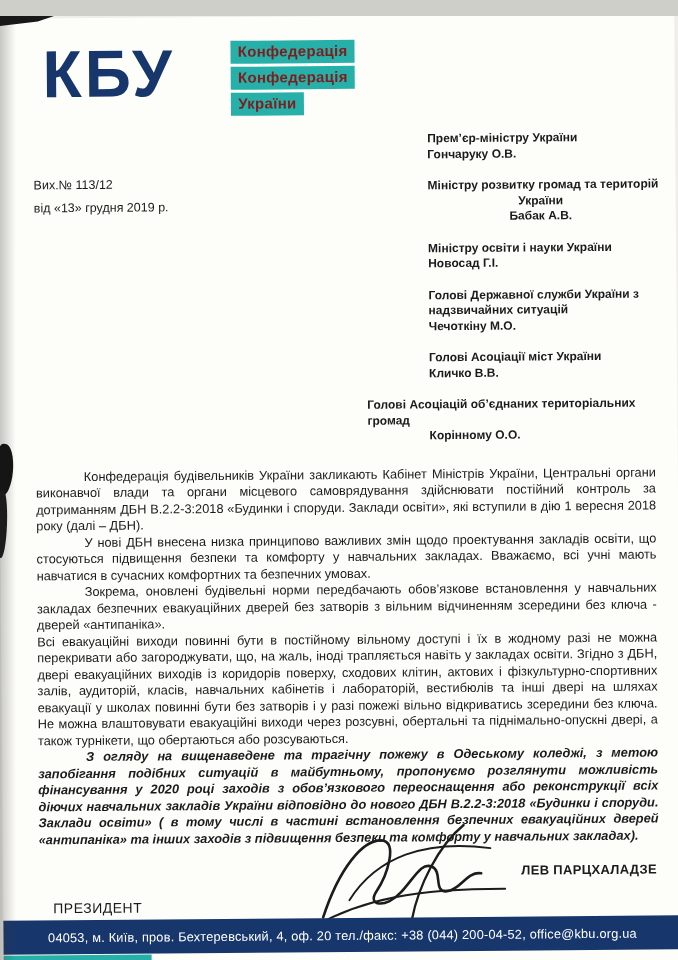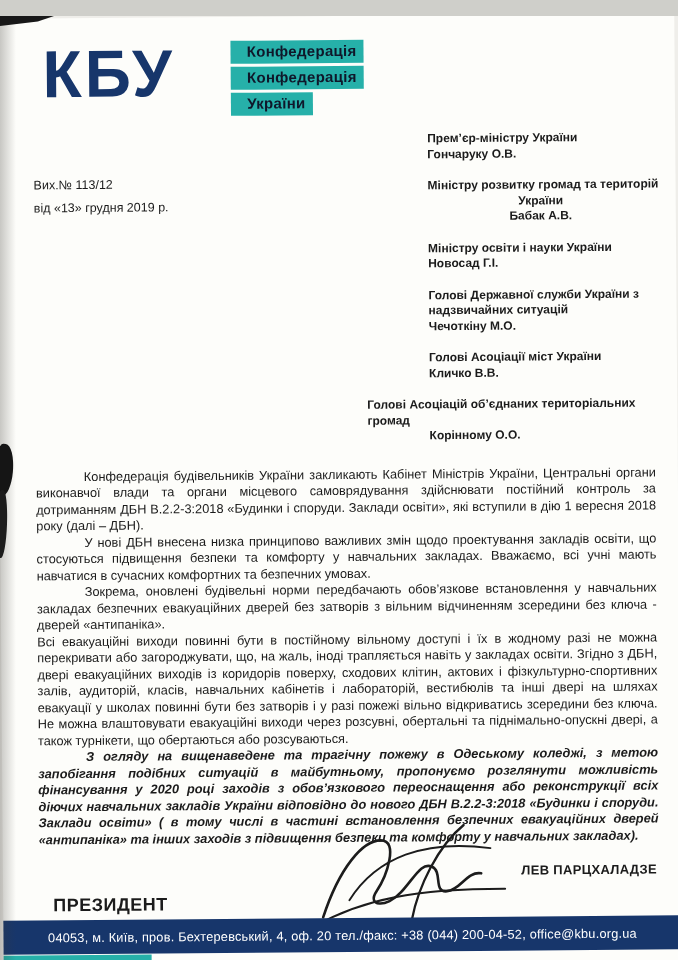--- a/index.html
+++ b/index.html
@@ -39,25 +39,25 @@
     letter-spacing:3px;
     color:var(--navy);
     line-height:88px;
     margin-left:10px;
     transform:scaleY(1.04);
   }
   .org-name{margin-left:56px;margin-top:12px;}
   .org-line{
     display:table;
     background:var(--teal);
-    color:#0f172a;
+    color:#7f1d1d;
     font-weight:bold;
     font-size:15px;
     line-height:18px;
-    padding:2px 7px 3px 16px;
+    padding:2px 7px 3px 7px;
     margin-bottom:3px;
     letter-spacing:0.3px;
   }
   
   .addr-row{display:flex;justify-content:space-between;margin-top:14px;}
   .ref{margin-top:44px;font-size:12.5px;line-height:15px;}
   .ref-num{margin-bottom:8px;}
   .recipients{
     width:226px;
     font-weight:bold;
@@ -76,21 +76,21 @@
     line-height:16.5px;
     text-align:justify;
   }
   .body p{margin:0;text-indent:48px;}
   .body p.noindent{text-indent:0;}
   .body p.final{font-weight:bold;font-style:italic;}
   
   .sign-row{position:relative;height:72px;margin-top:4px;}
   .sign-title{
     position:absolute;left:14px;bottom:8px;
-    font-weight:bold;font-size:18px;letter-spacing:0.5px;
+    font-weight:normal;font-size:14px;letter-spacing:0.5px;
   }
   .sign-name{
     position:absolute;right:2px;top:14px;
     font-weight:bold;font-size:13px;letter-spacing:0.3px;
   }
   .sign-svg{position:absolute;left:250px;top:-26px;transform:rotate(-6deg);}
   
   .footer-bar{
     position:absolute;left:0;right:0;top:902px;height:34px;
     background:var(--navy);

